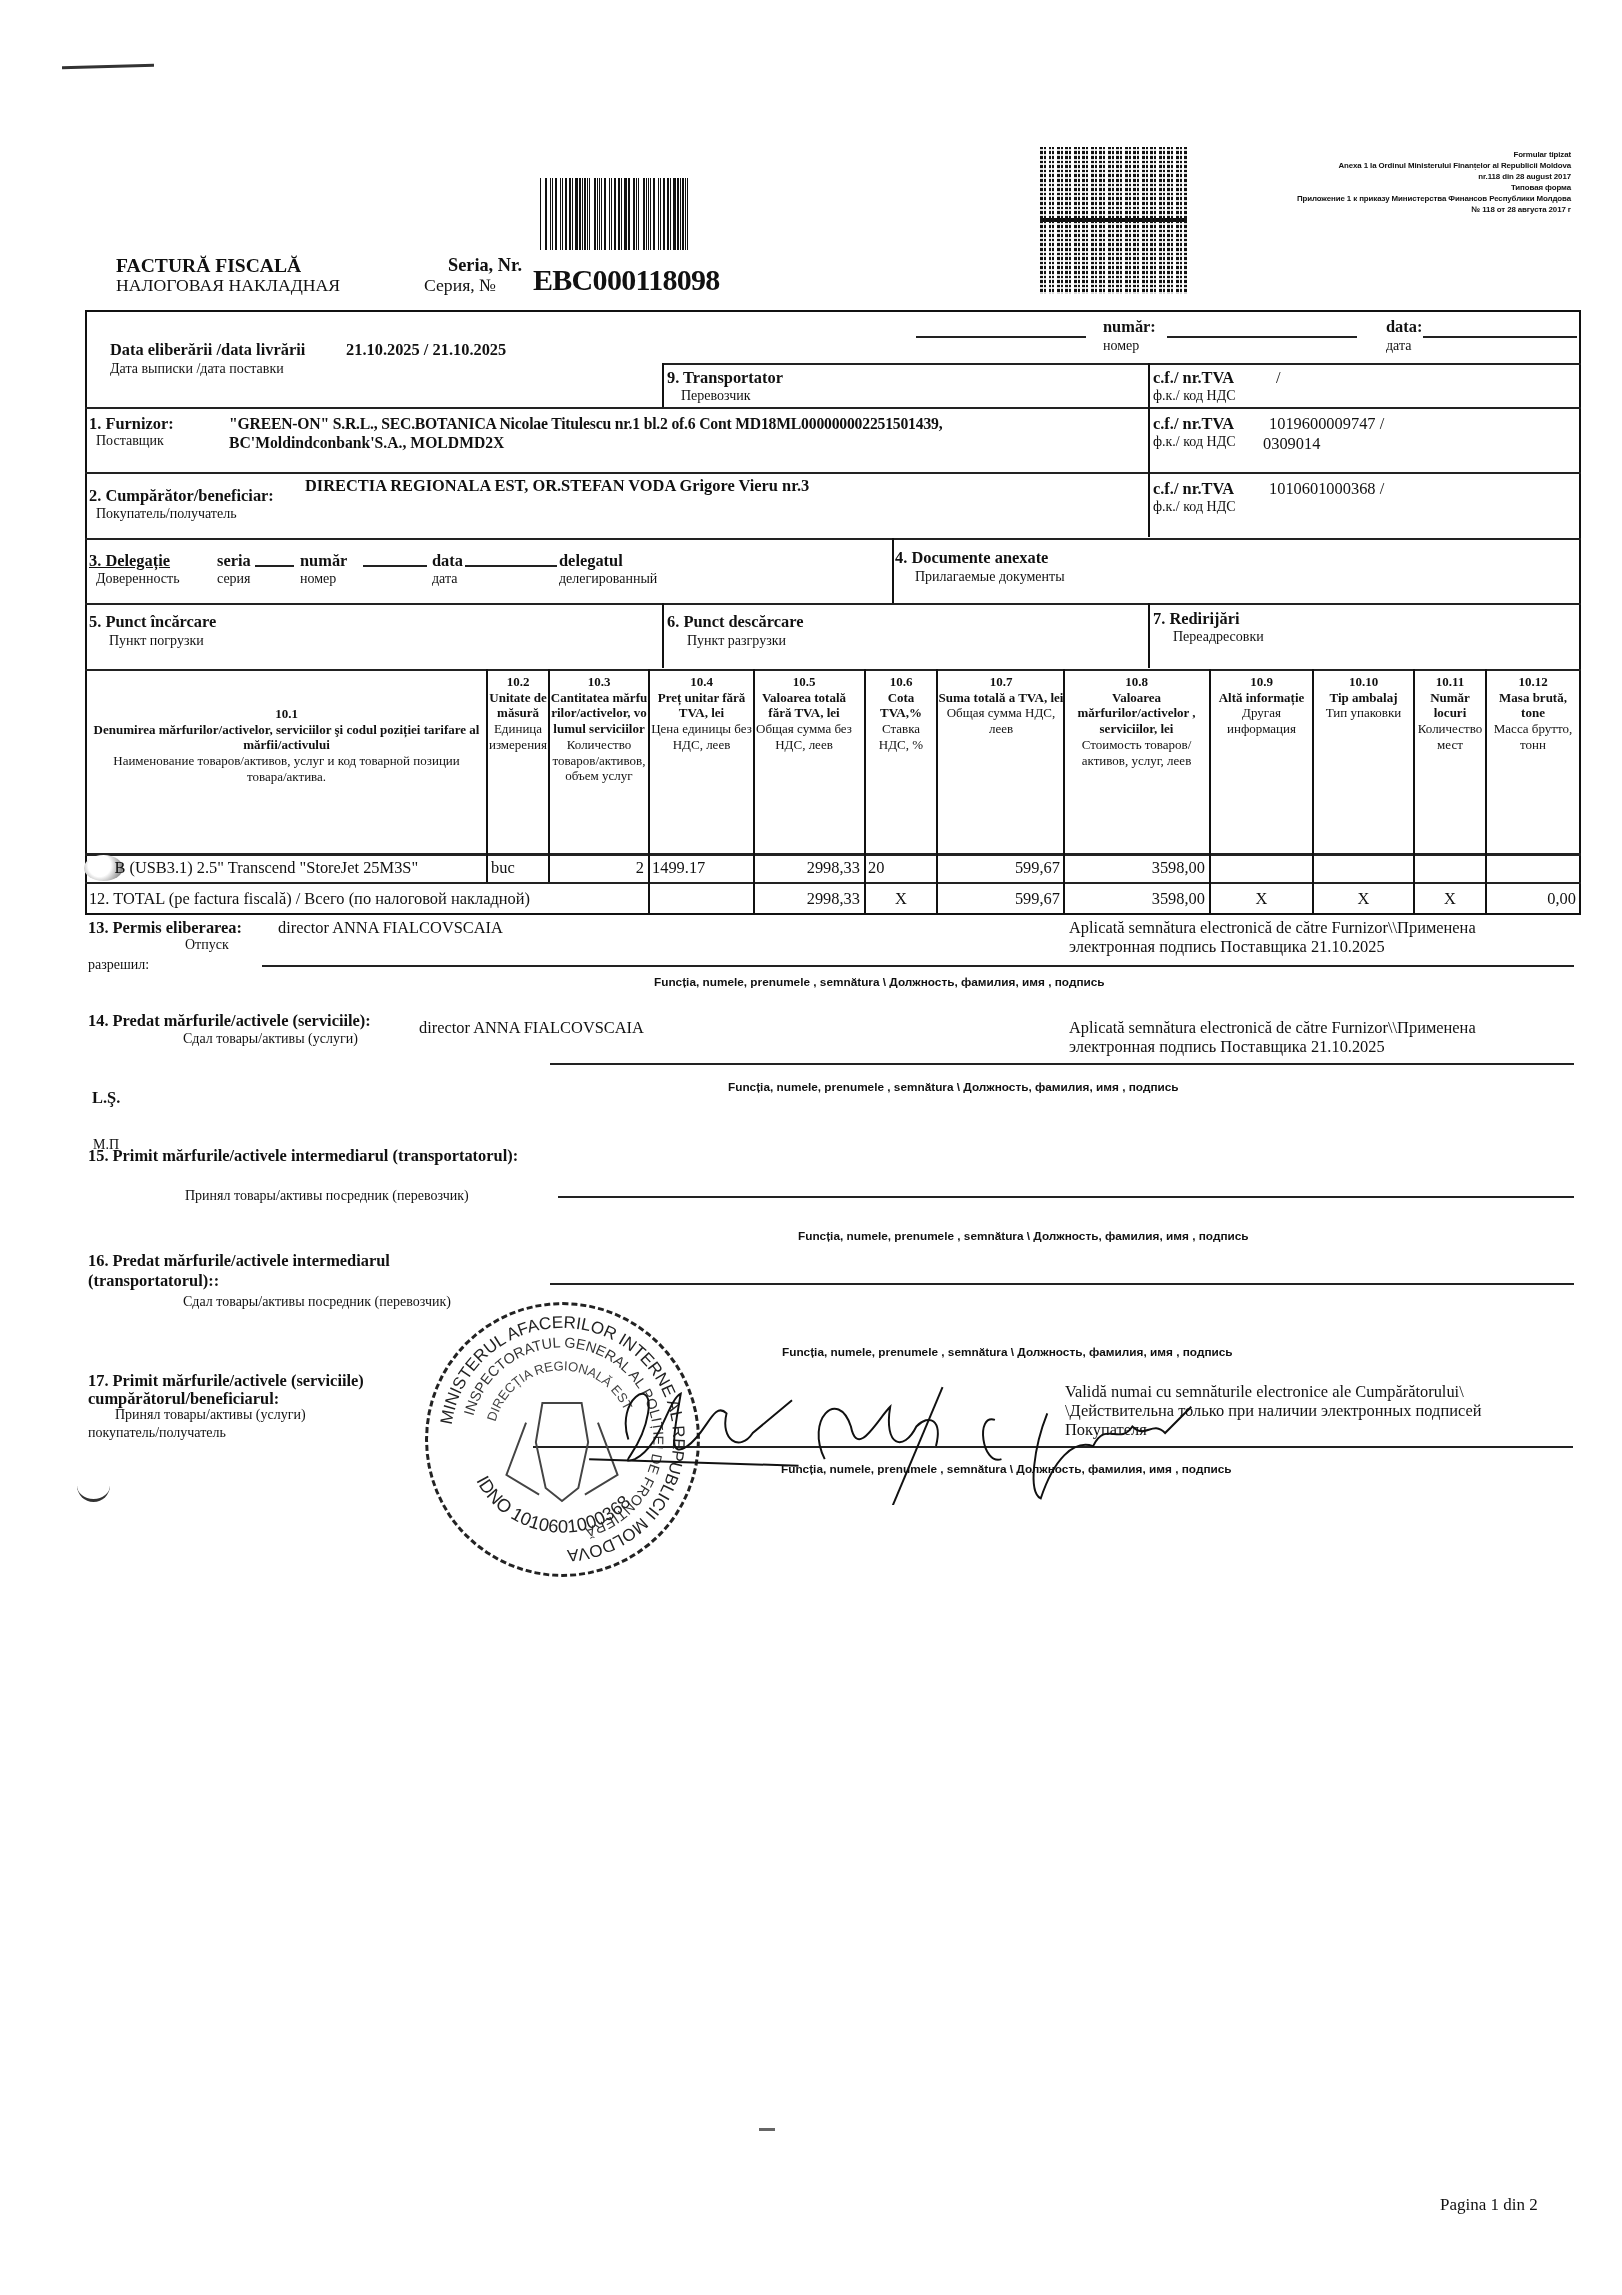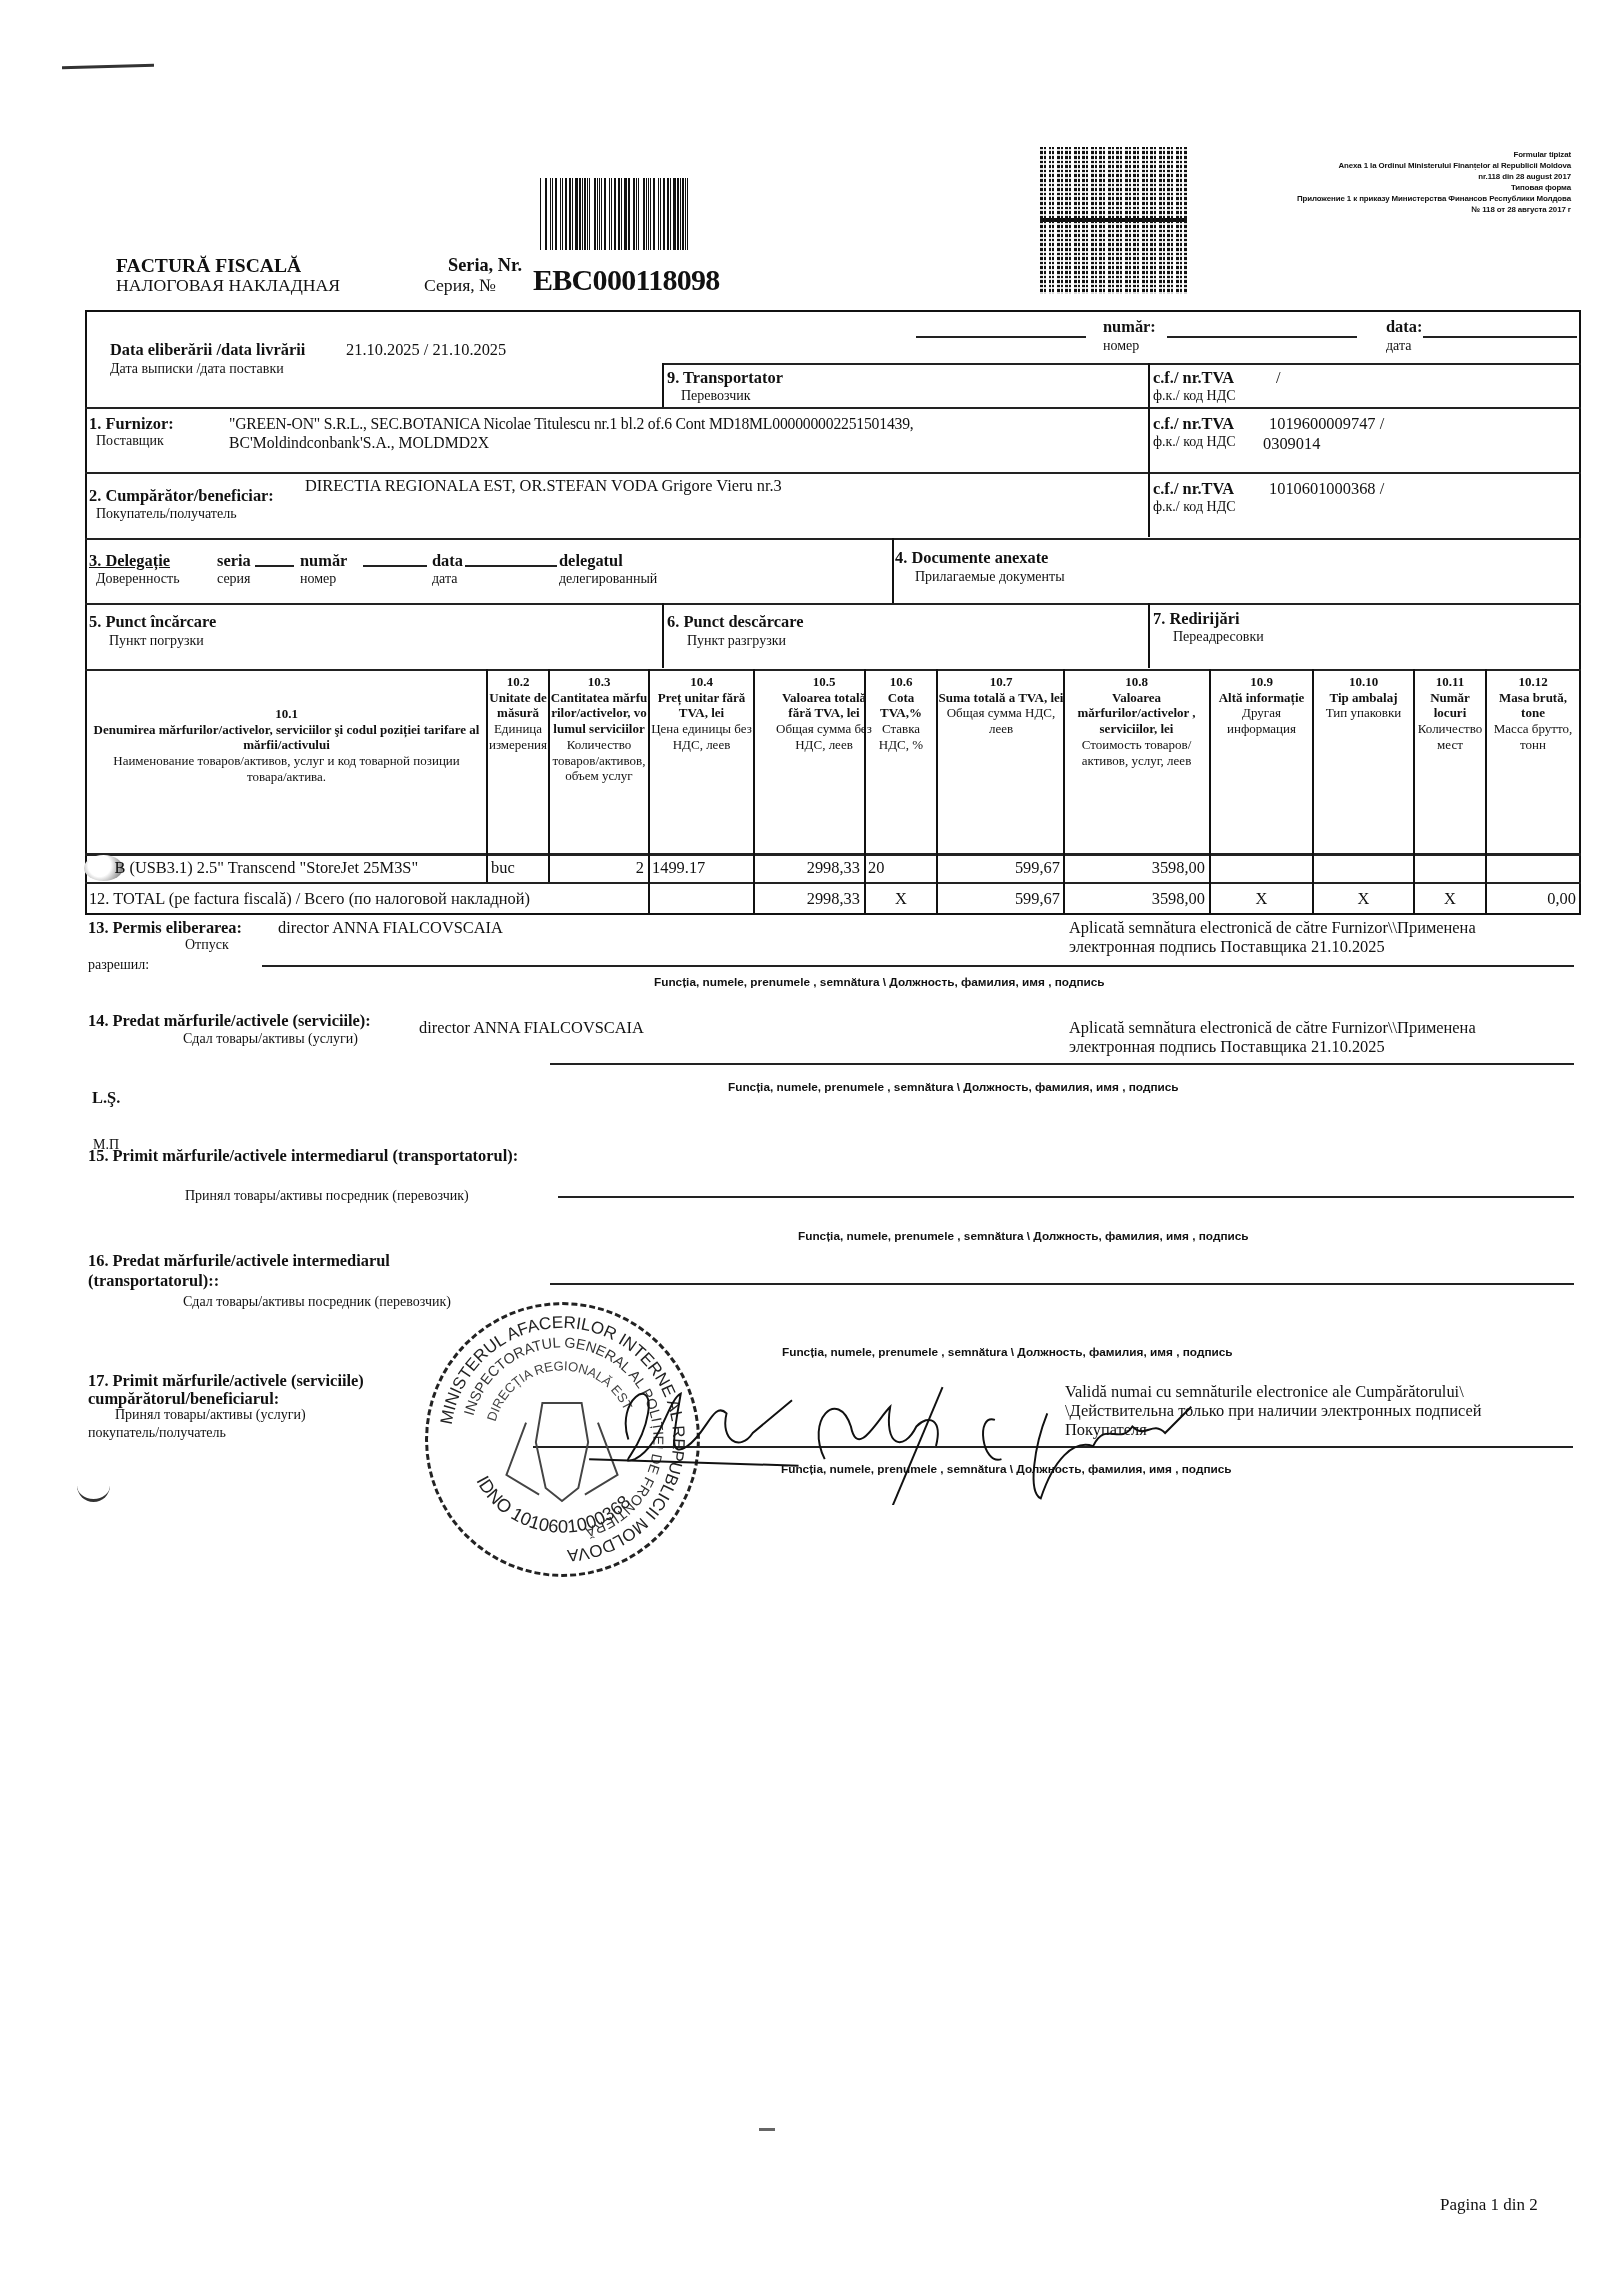--- a/index.html
+++ b/index.html
@@ -16,21 +16,21 @@
     background:repeating-linear-gradient(90deg,#111 0 1.3px,#fff 1.3px 2.6px,#111 2.6px 3.3px,#fff 3.3px 5.2px,#111 5.2px 7.2px,#fff 7.2px 7.9px,#111 7.9px 8.5px,#fff 8.5px 9.8px);}
   .qr{left:1040px;top:147px;width:147px;height:147px;
     background:
       repeating-linear-gradient(0deg,rgba(255,255,255,.85) 0 2px,transparent 2px 4.6px),
       repeating-linear-gradient(90deg,#111 0 2.6px,#fff 2.6px 3.9px,#111 3.9px 5.9px,#fff 5.9px 8.5px),#111;}
   .qr::after{content:"";position:absolute;left:0;right:0;top:71px;height:3.9px;background:#111;}
   
   .box{border:2px solid #111;box-sizing:border-box;}
   .lbl{font-weight:bold;font-size:16.4px;}
   .ru{font-size:14px;}
-  .val{font-size:16.4px;font-weight:normal;}
+  .val{font-size:16.4px;font-weight:bold;}
   .hline{height:2px;background:#222;}
   .vline{width:2px;background:#111;}
   .th{font-size:13px;line-height:15.7px;text-align:center;font-weight:bold;}
   .th .r{font-weight:normal;}
   .cell{font-size:16.4px;}
   .num{text-align:right;}
   .sigcap{font-size:11.8px;font-weight:bold;font-family:"Liberation Sans",sans-serif;}
   .seal{left:425px;top:1302px;width:275px;height:275px;border-radius:50%;border:3.3px dashed #222;box-sizing:border-box;}
 </style>
 </head>
@@ -155,21 +155,21 @@
 <div class="abs th" style="left:550px;top:674px;width:98px;">
   <div>10.3</div>
   <div style="word-break:break-all;">Cantitatea mărfurilor/activelor, volumul serviciilor</div>
   <div class="r">Количество товаров/активов, объем услуг</div>
 </div>
 <div class="abs th" style="left:650px;top:674px;width:103px;">
   <div>10.4</div>
   <div>Preț unitar fără TVA, lei</div>
   <div class="r">Цена единицы без НДС, леев</div>
 </div>
-<div class="abs th" style="left:754px;top:674px;width:100px;padding-left:20px;">
+<div class="abs th" style="left:754px;top:674px;width:100px;">
   <div>10.5</div>
   <div>Valoarea totală fără TVA, lei</div>
   <div class="r">Общая сумма без НДС, леев</div>
 </div>
 <div class="abs th" style="left:866px;top:674px;width:70px;">
   <div>10.6</div>
   <div>Cota TVA,%</div>
   <div class="r">Ставка НДС, %</div>
 </div>
 <div class="abs th" style="left:938px;top:674px;width:126px;">

